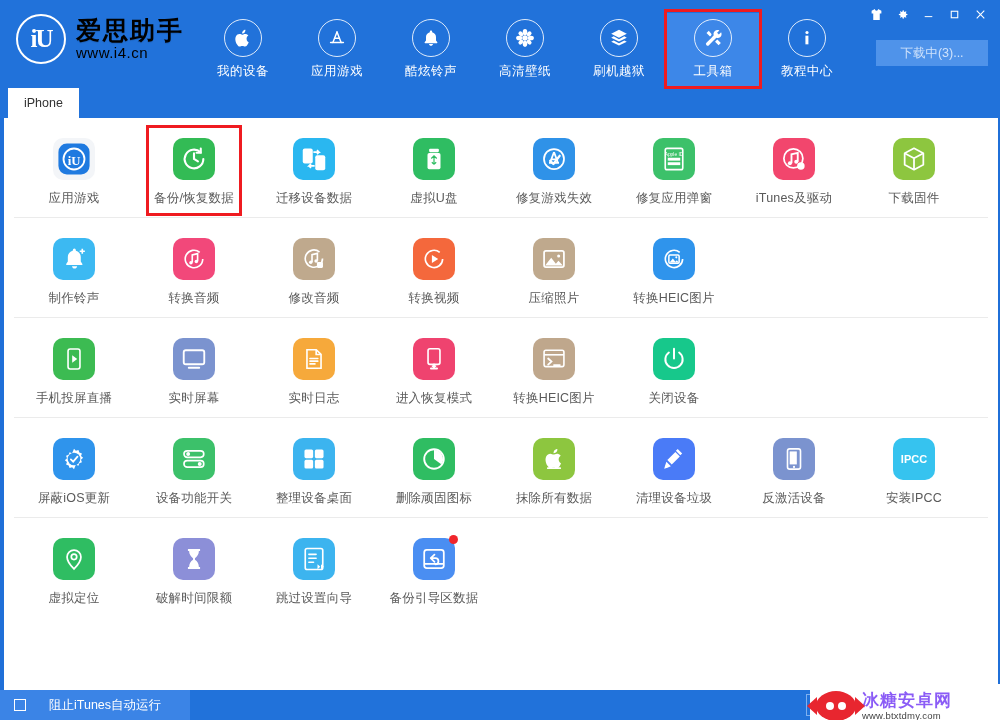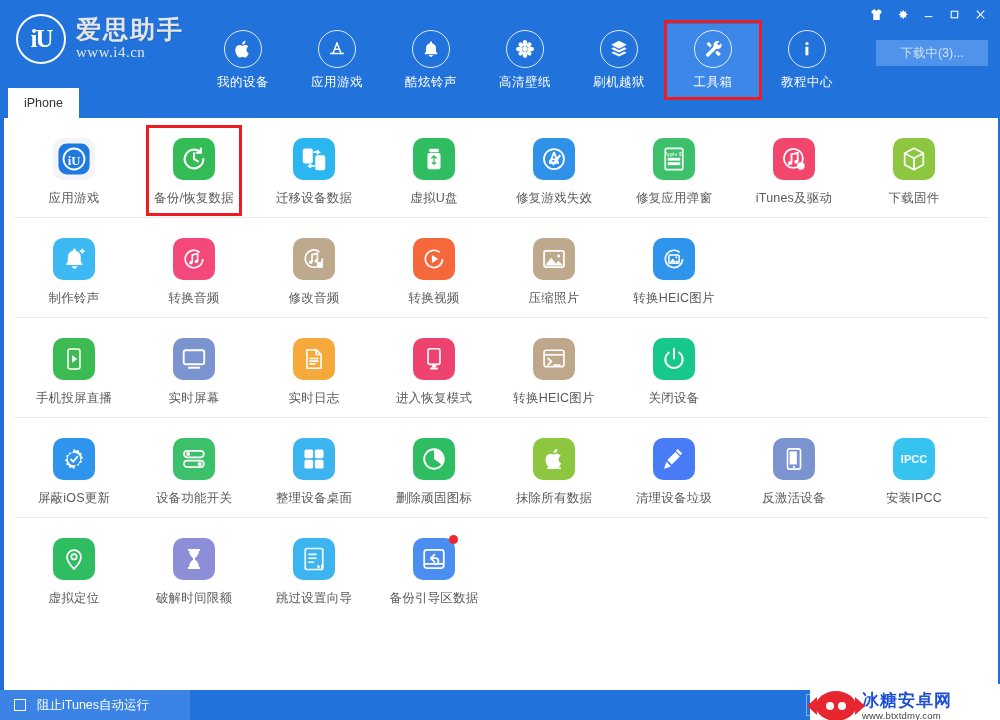--- a/index.html
+++ b/index.html
@@ -28,29 +28,29 @@
     display: flex; align-items: center; gap: 10px;
   }
   .brand-logo {
     width: 50px; height: 50px; border-radius: 50%;
     border: 2px solid #ffffff;
     display: flex; align-items: center; justify-content: center;
     color: #fff; font-size: 25px; font-weight: bold;
     letter-spacing: -2px;
     font-family: "Liberation Serif", serif;
   }
-  .brand-text { color: #e5e5e5; line-height: 1.05; font-family: Liberation Serif, serif; }
+  .brand-text { color: #000000; line-height: 1.05; }
   .brand-name {
     font-size: 25px; font-weight: bold; letter-spacing: 2px;
     text-shadow: 0 1px 1px rgba(0,0,0,.12);
   }
   .brand-url { font-size: 15px; letter-spacing: .5px; margin-top: 2px;}
 
   .navrow {
-    position: absolute; left: 196px; top: 24px;
+    position: absolute; left: 196px; top: 13px;
     display: flex;
   }
   .navitem {
     width: 94px; height: 74px;
     display: flex; flex-direction: column; align-items: center;
     justify-content: flex-start;
     cursor: pointer; position: relative;
     padding-top: 6px;
   }
   .navitem.active { background: #3d87e8; }
@@ -152,21 +152,21 @@
   }
 
   
   .statusbar {
     height: 30px; flex: 0 0 30px;
     background: #2172da;
     display: flex; align-items: center;
     position: relative;
   }
   .status-left {
-    display: flex; align-items: center; gap: 11px;
+    display: flex; align-items: center; gap: 23px;
     padding-left: 14px;
     background: #3b84e6;
     height: 30px; width: 190px;
     cursor: pointer;
   }
   .chk {
     width: 12px; height: 12px;
     border: 1.5px solid #ffffff; background: transparent;
   }
   .status-left span { color: #fff; font-size: 12.5px; }
@@ -196,21 +196,21 @@
   }
   .wm-badge::before, .wm-badge::after {
     content:""; position:absolute; width:0;height:0;
     border-top: 9px solid transparent; border-bottom: 9px solid transparent;
   }
   .wm-badge::before { left:-9px; border-right: 10px solid #e8262f; }
   .wm-badge::after  { right:-9px; border-left: 10px solid #e8262f; }
   .wm-eyes { display:flex; gap:4px; z-index:2; }
   .wm-eye { width:8px;height:8px;border-radius:50%;background:#fff; }
   .wm-text { line-height: 1.0; }
-  .wm-cn { font-size: 17px; font-weight: bold; color: #1d4ed8; letter-spacing: 1px;}
+  .wm-cn { font-size: 17px; font-weight: bold; color: #8b5cf6; letter-spacing: 1px;}
   .wm-en { font-size: 9.5px; color: #444; letter-spacing: .2px; margin-top: 2px;}
 </style>
 </head>
 <body>
 
 <div class="app">
 
   <div class="topbar">
 
     <div class="brand">

